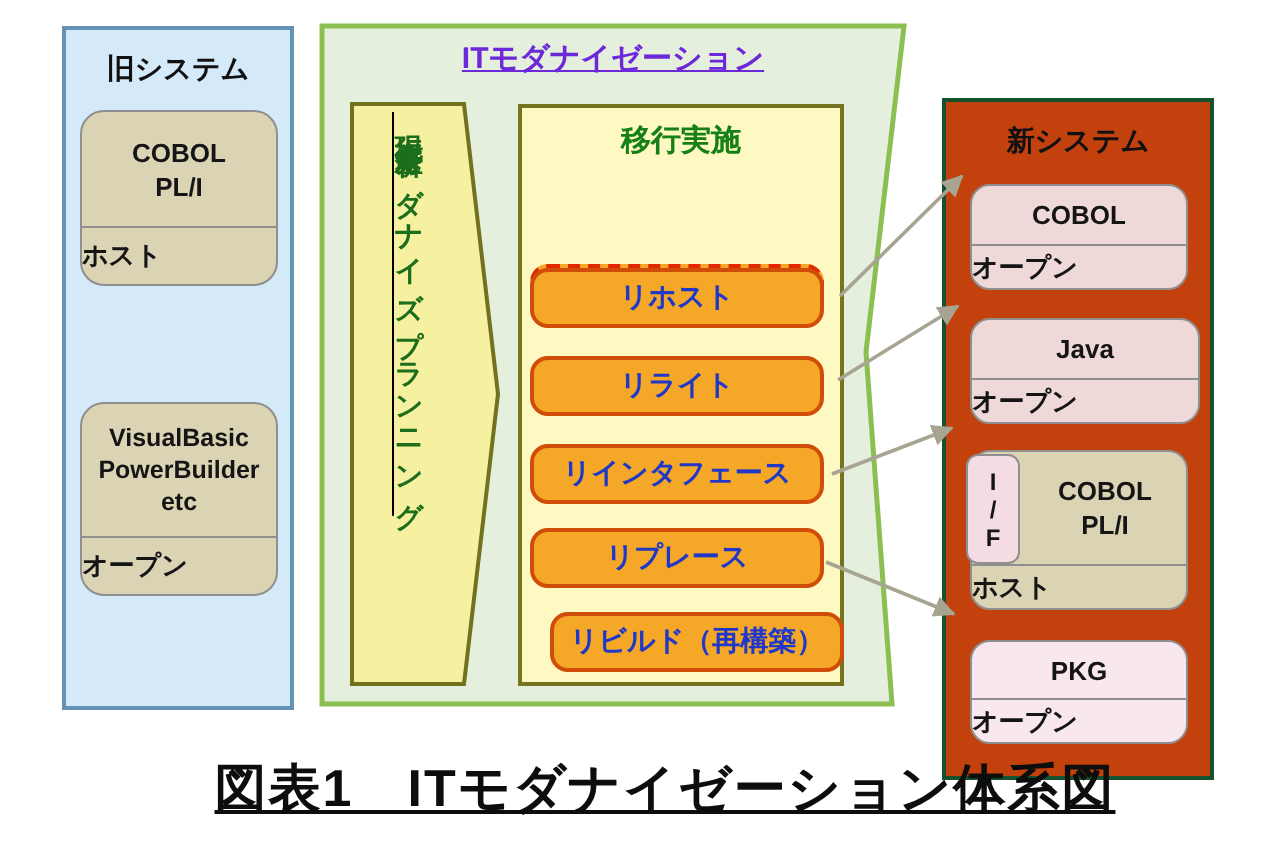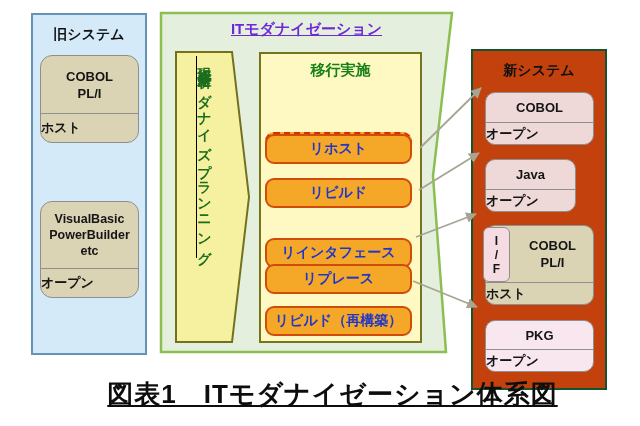--- a/index.html
+++ b/index.html
@@ -27,21 +27,21 @@
   
   #legacy-cobol{left:7px;top:40px;width:99px;height:88px;}
   #legacy-cobol .top{height:57px;}
   #legacy-cobol .bottom{height:28px;}
   #legacy-vb{left:7px;top:166px;width:99px;height:97px;margin-top:20px;}
   #legacy-vb .top{height:66px;font-size:12.5px;line-height:16px;}
   #legacy-vb .bottom{height:28px;}
 
   
   #new-box-0{left:12px;top:41px;width:109px;height:53px;border-radius:10px;}
-  #new-box-1{left:12px;top:108px;width:91px;height:53px;border-radius:10px;}
+  #new-box-1{left:12px;top:108px;width:115px;height:53px;border-radius:10px;}
   #new-box-2{left:12px;top:174px;width:109px;height:80px;border-radius:10px;}
   #new-box-3{left:12px;top:269px;width:109px;height:52px;border-radius:10px;}
   #new-box-0 .top,#new-box-1 .top{height:29px;}
   #new-box-0 .bottom,#new-box-1 .bottom{height:21px;}
   #new-box-2 .top{height:56px;padding-left:26px;}
   #new-box-2 .bottom{height:21px;}
   #new-box-3 .top{height:28px;}
   #new-box-3 .bottom{height:21px;}
   #if-box{position:absolute;left:10px;top:176px;width:27px;height:55px;background:#f5dce2;
     border:1.5px solid #8f8f8f;border-radius:6px;display:flex;flex-direction:column;
@@ -54,21 +54,21 @@
   #strip-text span{writing-mode:vertical-rl;text-orientation:upright;font-weight:bold;font-size:14px;
     letter-spacing:1.5px;color:#1c6e1d;}
   #mig-box{left:259px;top:52px;width:163px;height:291px;background:#fef9c3;border:2px solid #75751f;}
   #mig-title{position:absolute;left:0;top:7px;width:100%;text-align:center;font-weight:bold;
     font-size:15px;color:#168016;}
   .method{position:absolute;left:4px;width:147px;height:30px;background:#f5a728;
     border:2px solid #cf4d08;border-radius:9px;color:#2038c8;font-weight:bold;font-size:14px;
     display:flex;align-items:center;justify-content:center;box-sizing:border-box;}
   .method.dashed{border:2px dashed #e22800;margin-top:44px;}
   #method-0{top:34px;} #method-1{top:80px;} #method-2{top:124px;}
-  #method-3{top:184px;} #method-4{top:210px;} #method-5{top:252px;}
+  #method-3{top:168px;} #method-4{top:210px;} #method-5{top:252px;margin-left:10px;}
 
   
   #caption{left:0;top:377px;width:640px;text-align:center;font-weight:bold;font-size:26px;
     color:#0d0d0d;letter-spacing:1px;padding-left:25px;}
 </style>
 </head>
 <body>
 
 <div id="screen">
 
@@ -105,21 +105,21 @@
   <div id="mod-title" class="abs">ITモダナイゼーション</div>
 
   <div id="strip-text" class="abs">
     <span>現行資産分析・モダナイズプランニング</span>
   </div>
 
   <div id="mig-box" class="abs">
     <div id="mig-title">移行実施</div>
     <div id="method-0" class="method dashed">リファクタ</div>
     <div id="method-1" class="method">リホスト</div>
-    <div id="method-2" class="method">リビルド</div>
+    <div id="method-2" class="method">リライト</div>
     <div id="method-3" class="method">リインタフェース</div>
     <div id="method-4" class="method">リプレース</div>
     <div id="method-5" class="method">リビルド（再構築）</div>
   </div>
 
   <div id="new-panel" class="abs">
     <div class="panel-title">新システム</div>
 
     <div id="new-box-0" class="sysbox pink">
       <div class="top">

